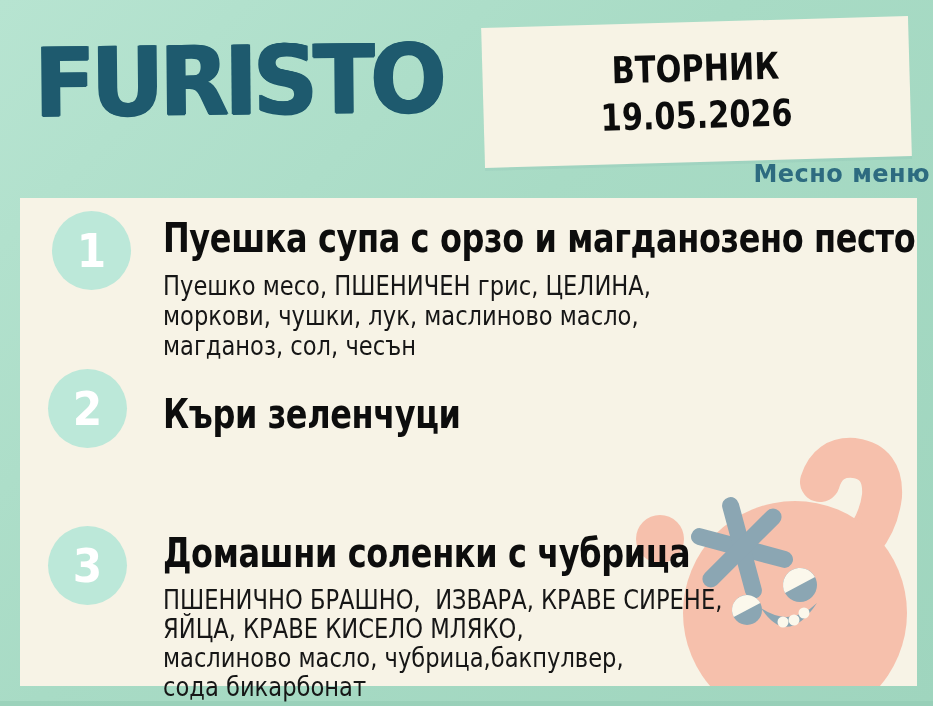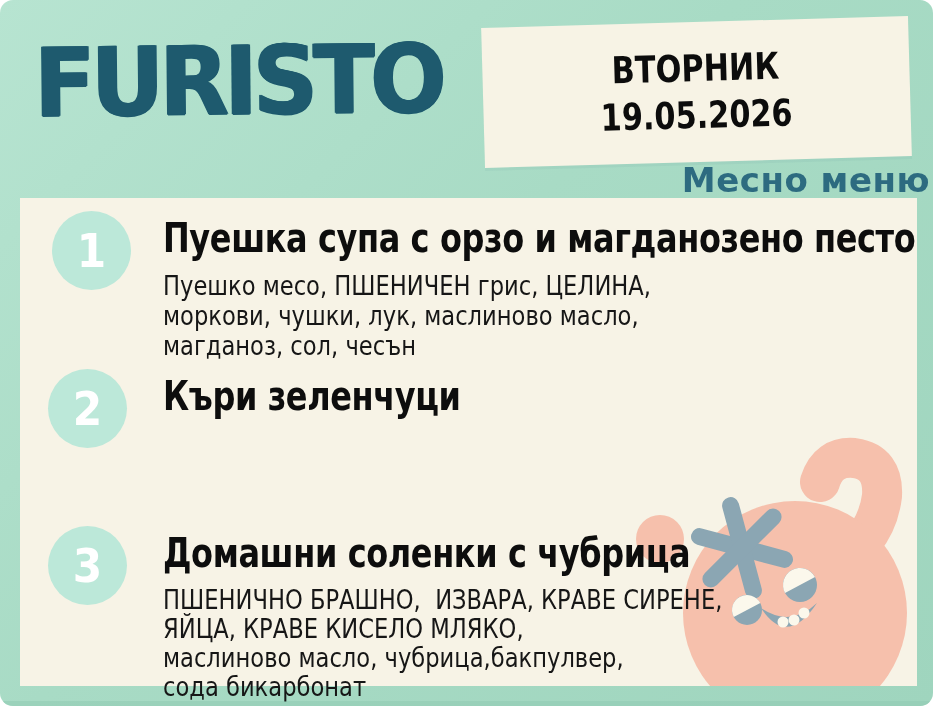--- a/index.html
+++ b/index.html
@@ -1,20 +1,19 @@
 <!DOCTYPE html>
 <html><head>
 <meta charset="utf-8">
 <style>
   html,body{margin:0;padding:0;}
   .root{
     position:relative; width:933px; height:706px; overflow:hidden;
     background:linear-gradient(135deg,#b7e4d1 0%, #a8dbc5 45%, #9fd5be 100%);
     font-family:"DejaVu Sans","Liberation Sans",sans-serif;
-    border-radius:13px;
   }
   .bottom-edge{position:absolute;left:0;right:0;bottom:0;height:5px;background:#8fcab3;opacity:.55;}
 
   
   .logo{
     position:absolute;left:34px;top:24px;
     font-size:95px;font-weight:bold;color:#1e5a6e;
     letter-spacing:-5px;line-height:118px;white-space:nowrap;
     transform:scaleX(.95) rotate(-0.6deg);transform-origin:0 50%;
     text-shadow:1px 0 0 #1e5a6e,-1px 0 0 #1e5a6e,0 1px 0 #1e5a6e;
@@ -28,39 +27,39 @@
     box-shadow:0 3px 0 rgba(30,90,110,0.05);
   }
   .date-day,.date-date{
     font-size:37px;font-weight:bold;color:#0c0c0c;line-height:40px;
     transform:scaleX(.82);transform-origin:50% 50%;white-space:nowrap;
     letter-spacing:0;
   }
 
   .menu-type{
     position:absolute;right:3px;top:160px;
-    font-size:34px;font-weight:bold;color:#2d6b80;letter-spacing:.5px;white-space:nowrap;
+    font-size:24px;font-weight:bold;color:#2d6b80;letter-spacing:.5px;white-space:nowrap;
   }
 
   
   .card{position:absolute;left:20px;top:198px;width:897px;height:488px;background:#f7f3e6;}
   .tomato-clip{position:absolute;inset:0;overflow:hidden;}
 
   
   .badge{
     position:absolute;width:79px;height:79px;border-radius:50%;
     background:#bce8d9;color:#ffffff;
     display:flex;align-items:center;justify-content:center;
     font-size:47px;font-weight:bold;
   }
   .badge span{transform:scaleX(.9);}
   .b1{left:52px;top:211px}.b2{left:48px;top:369px}.b3{left:48px;top:526px}
 
   .itext{position:absolute;left:163px;}
-  .t1{top:215px}.t2{top:373px}.t3{top:530px}
+  .t1{top:215px}.t2{top:391px}.t3{top:530px}
   .ititle{
     font-size:41px;font-weight:bold;color:#0d0d0d;line-height:46px;
     transform:scaleX(.78);transform-origin:0 0;white-space:nowrap;letter-spacing:-0.5px;
   }
   .idesc{margin-top:10px;}
   .t3 .idesc{}
   .dline{
     font-size:26px;color:#161616;line-height:30px;
     transform:scaleX(.87);transform-origin:0 0;white-space:pre;
   }

